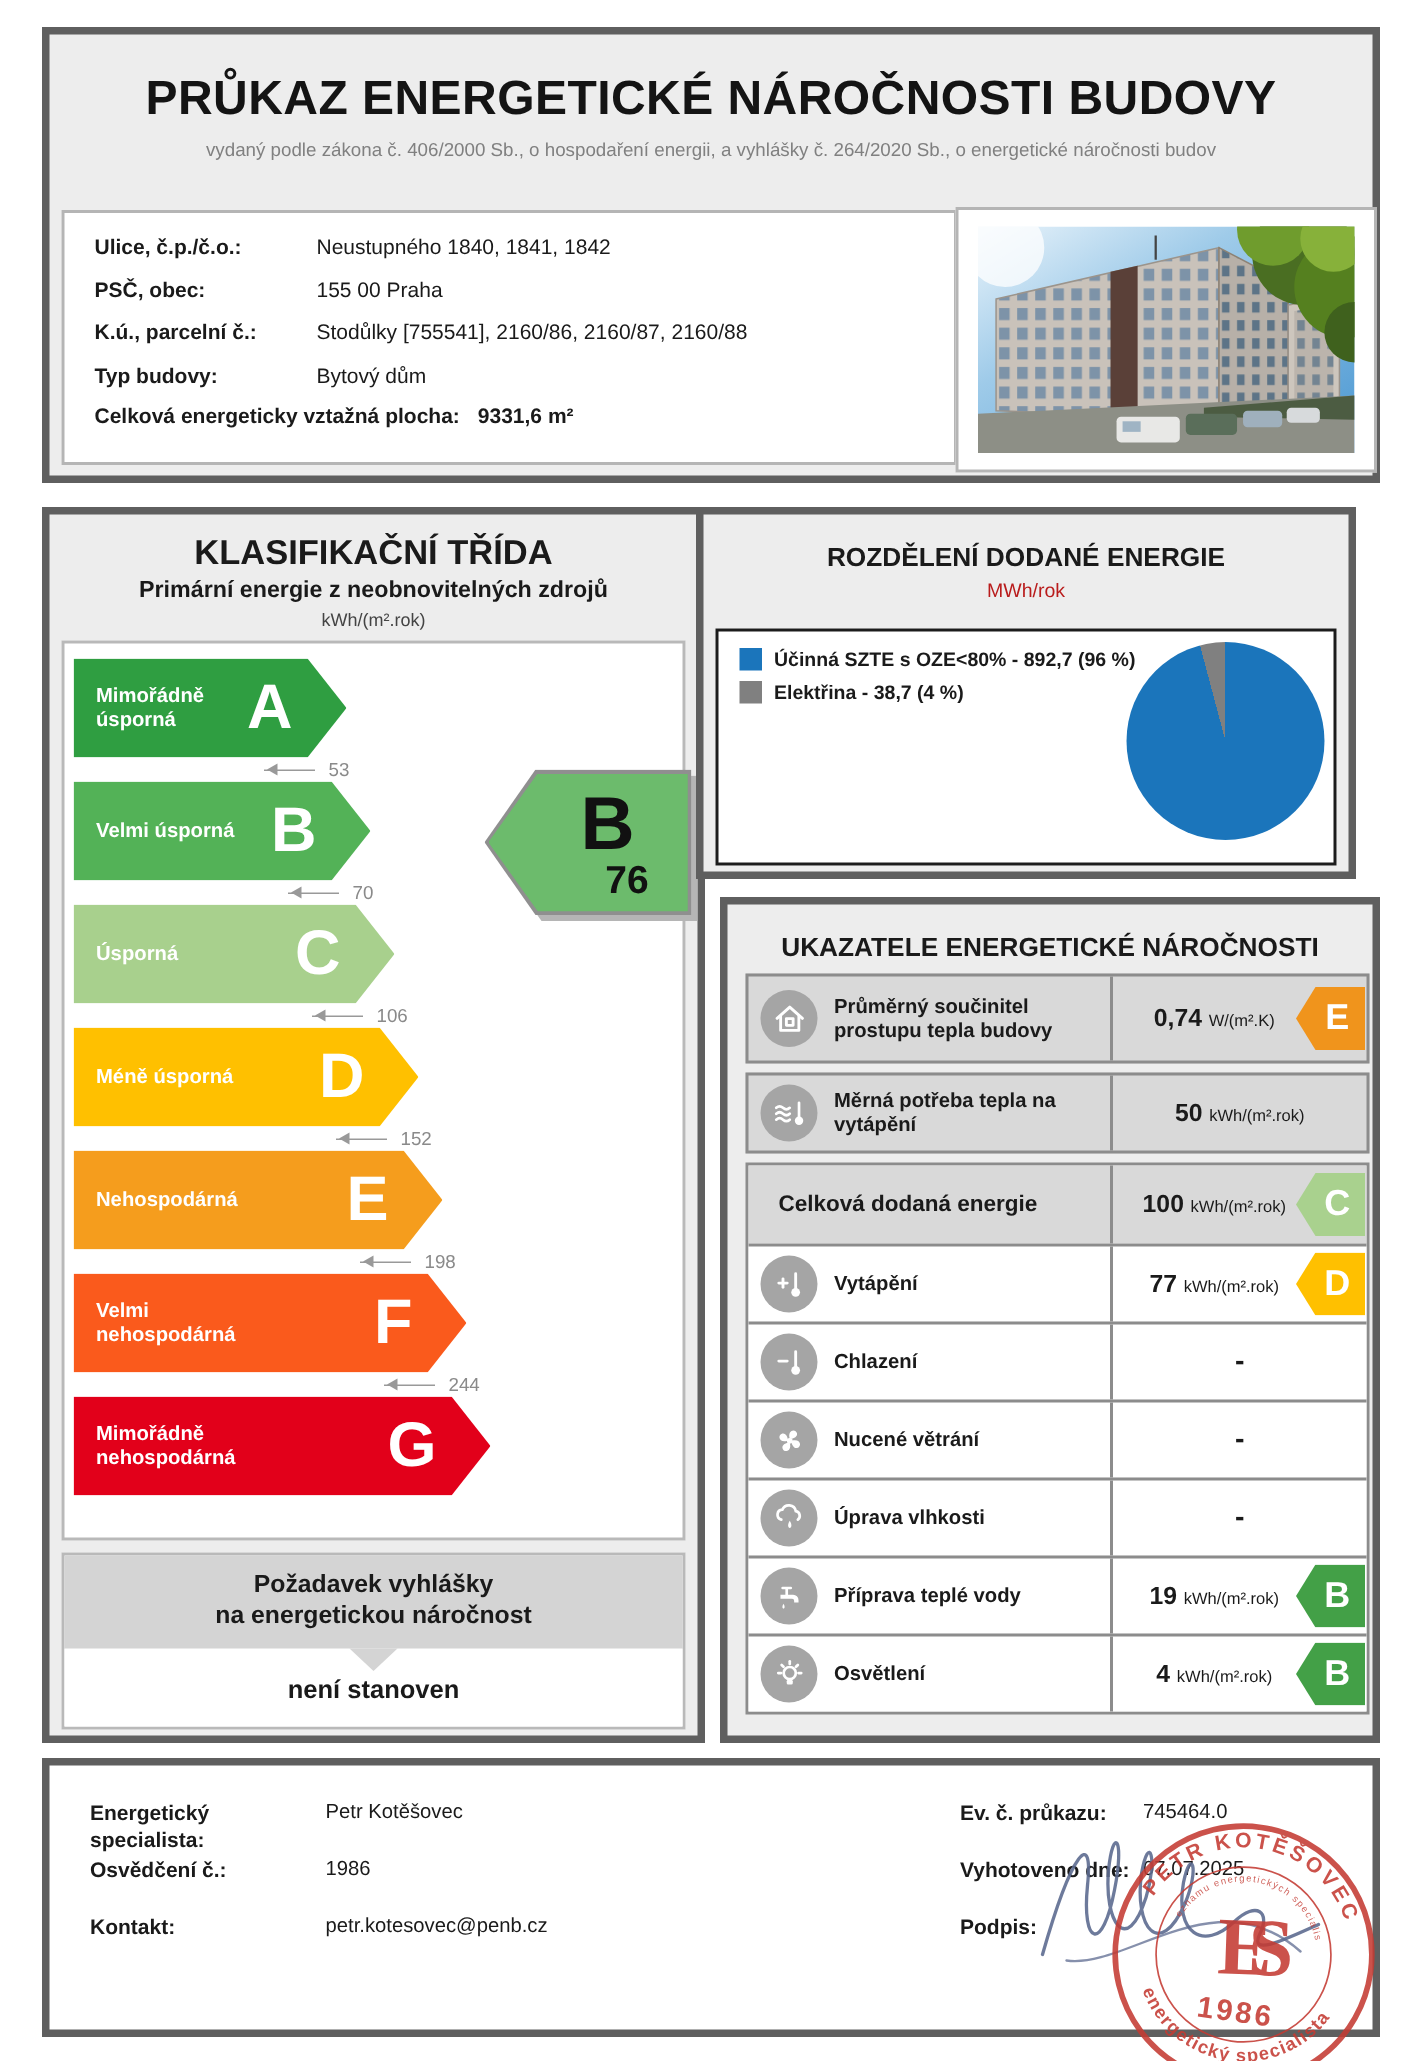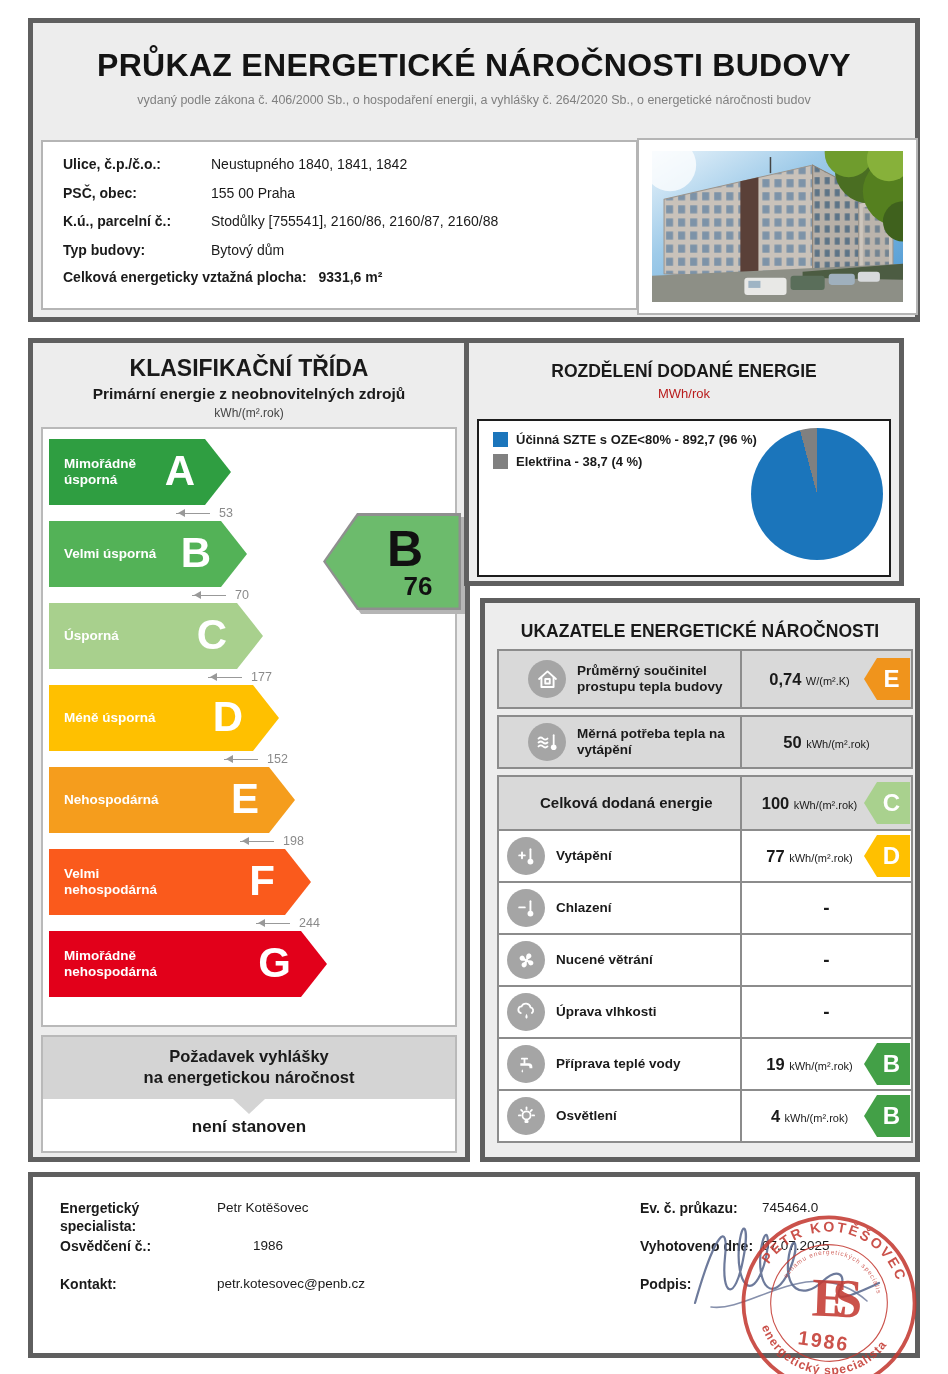--- a/index.html
+++ b/index.html
@@ -54,21 +54,21 @@
   .legend { position:absolute; left:14px; top:11px; }
   .legend-item { display:flex; align-items:center; margin-bottom:7px; }
   .legend-swatch { width:15px; height:15px; margin-right:8px; flex:none; }
   .legend-label { font-size:13px; font-weight:bold; white-space:nowrap; }
   .pie-chart { position:absolute; left:272px; top:7px; width:132px; height:132px; border-radius:50%; }
 
   
   .ind-panel { left:480px; top:598px; width:440px; height:564px; }
   .ind-table { position:absolute; left:12px; top:46px; width:416px; }
   .ind-row { display:flex; border:2px solid #8c8c8c; background:#fff; }
-  .ind-row.gray { background:#d9d9d9;padding-left:21px; }
+  .ind-row.gray { background:#d9d9d9; }
   .ind-row.gap { margin-bottom:6px; }
   .ind-stack { border:2px solid #8c8c8c; }
   .ind-stack .ind-row { border:none; border-top:2px solid #8c8c8c; }
   .ind-stack .ind-row:first-child { border-top:none; }
   .cell-lbl { flex:1; display:flex; align-items:center; border-right:2px solid #8c8c8c; padding:6px 6px 6px 8px; }
   .icon-circle { width:38px; height:38px; border-radius:50%; background:#a5a5a5; flex:none; display:flex; align-items:center; justify-content:center; margin-right:11px; }
   .icon-circle svg { width:27px; height:27px; }
   .row-label { font-weight:bold; font-size:13.5px; line-height:1.22; }
   .row-label.big { font-size:15px; padding-left:12px; }
   .cell-val { width:169px; flex:none; position:relative; display:flex; align-items:center; justify-content:center; }
@@ -192,21 +192,21 @@
           <span class="tline"></span>
           <span class="tnum">70</span>
         </div>
 
       <div class="bar w-c" style="background: rgb(168, 208, 141);">
         <span class="bar-label">Úsporná</span>
         <span class="bar-letter">C</span>
       </div>
       <div class="tick t-c">
           <span class="tline"></span>
-          <span class="tnum">177</span>
+          <span class="tnum">106</span>
         </div>
 
       <div class="bar w-d" style="background: rgb(255, 192, 0);">
         <span class="bar-label">Méně úsporná</span>
         <span class="bar-letter">D</span>
       </div>
       <div class="tick t-d">
           <span class="tline"></span>
           <span class="tnum">152</span>
         </div>
@@ -450,21 +450,21 @@
 
       </div>
     </div>
   </section>
 
   <section class="box footer-box">
     <div class="foot-row" style="left:27px; top:22px;">
       <span class="foot-lbl" style="width:157px;">Energetický specialista:</span>
       <span class="foot-val">Petr Kotěšovec</span>
     </div>
-    <div class="foot-row" style="left:27px; top:60px;gap:36px;">
+    <div class="foot-row" style="left:27px; top:60px;">
       <span class="foot-lbl" style="width:157px;">Osvědčení č.:</span>
       <span class="foot-val">1986</span>
     </div>
     <div class="foot-row" style="left:27px; top:98px;">
       <span class="foot-lbl" style="width:157px;">Kontakt:</span>
       <span class="foot-val">petr.kotesovec@penb.cz</span>
     </div>
 
     <div class="foot-row" style="left:607px; top:22px;">
       <span class="foot-lbl" style="width:122px;">Ev. č. průkazu:</span>

